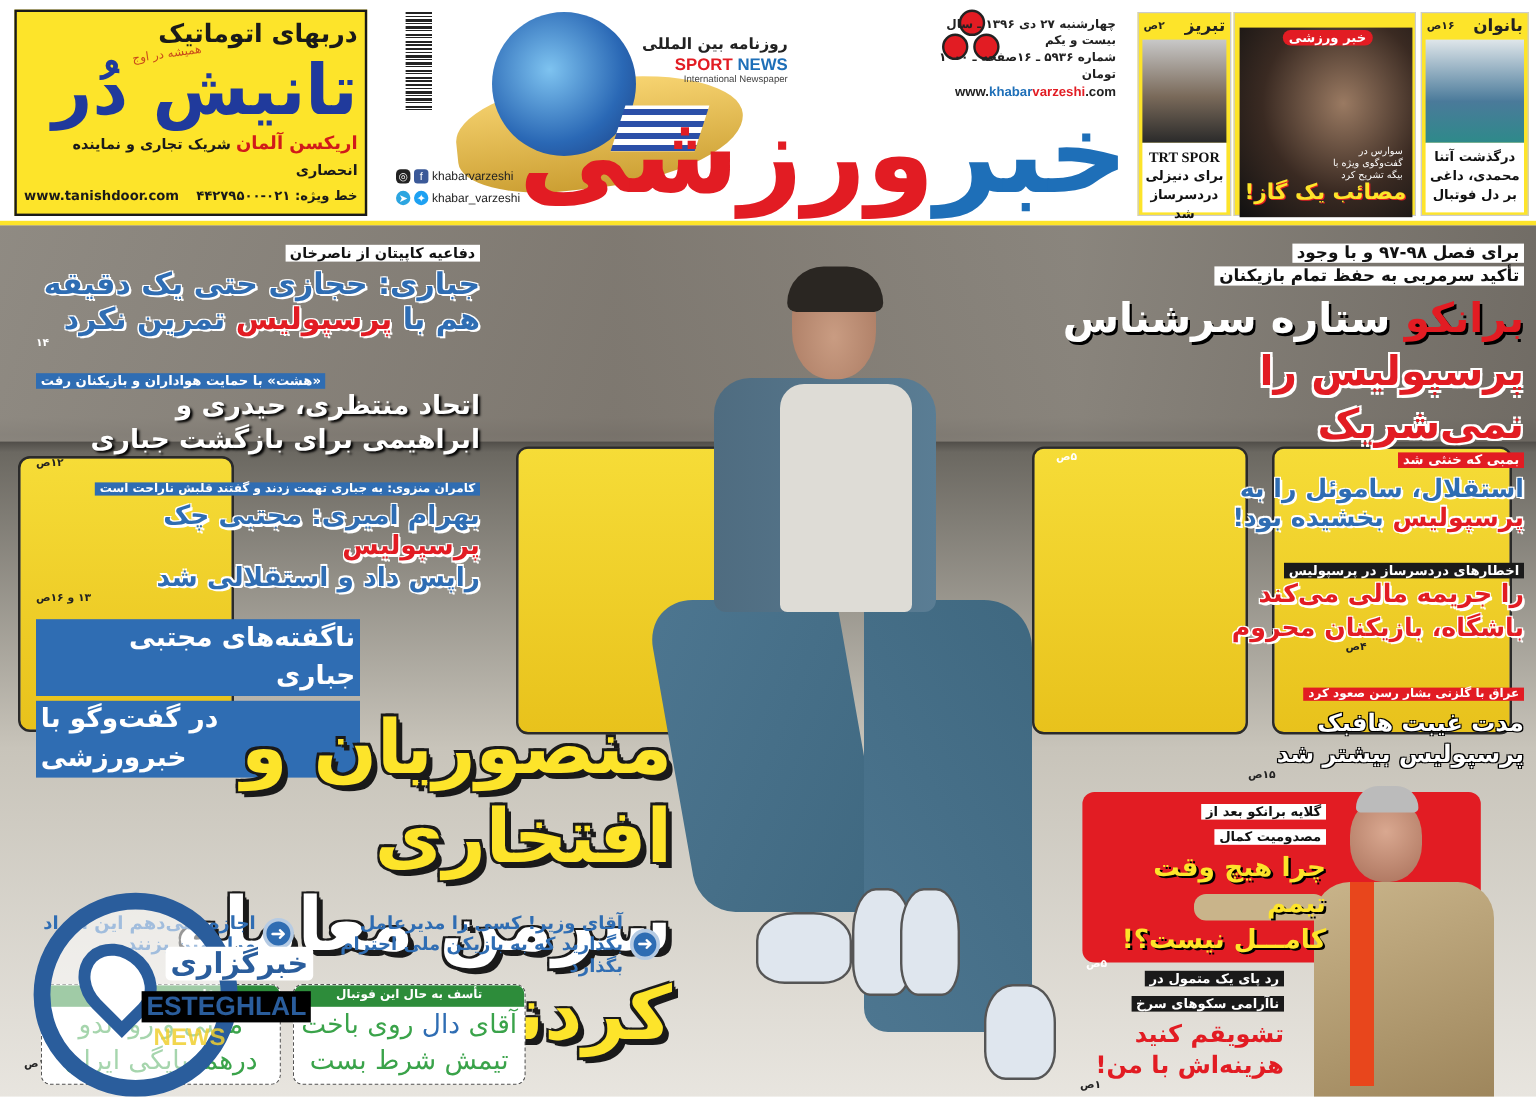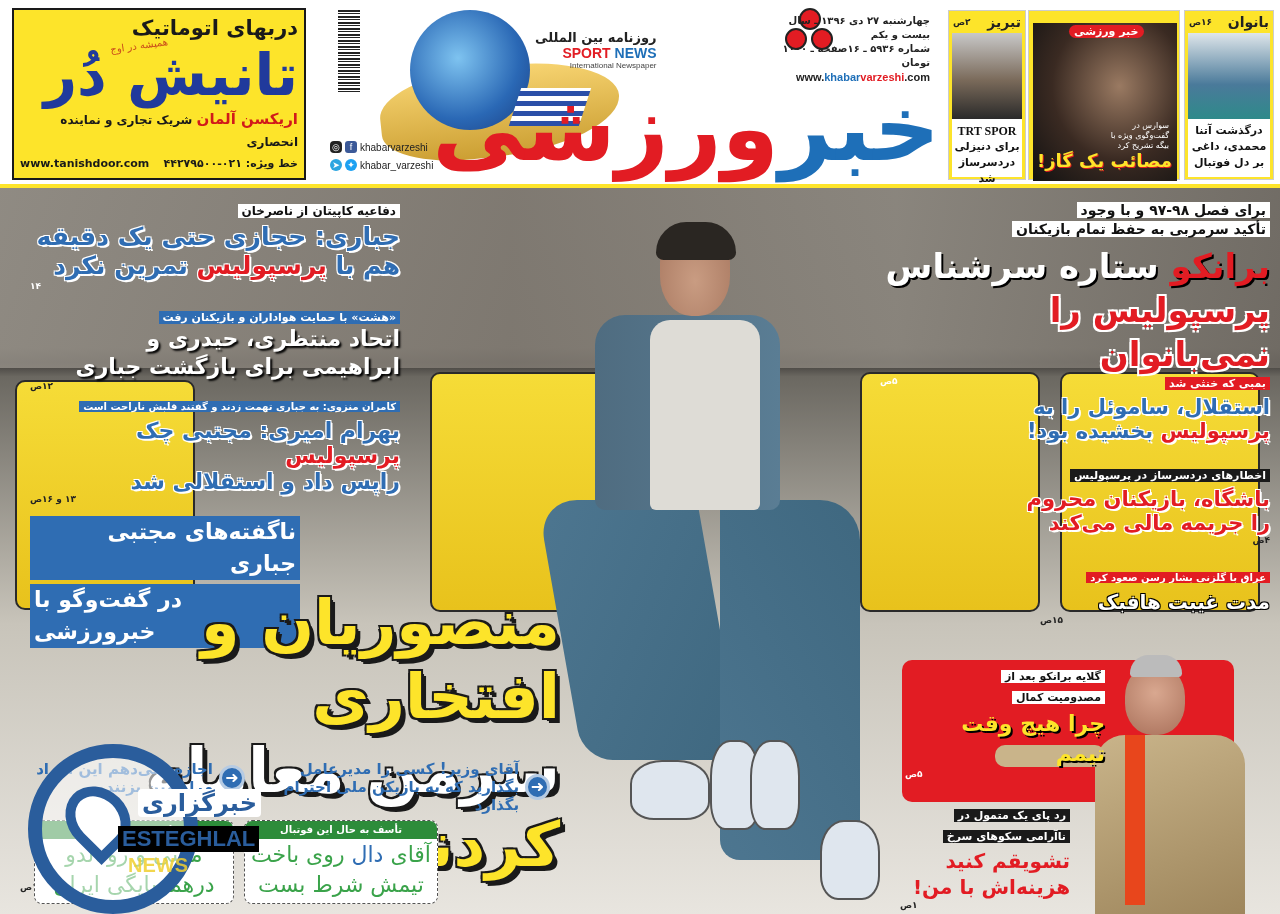--- a/index.html
+++ b/index.html
@@ -200,21 +200,21 @@
   <div class="hb blue" style="font-size:25px;margin-top:4px">جباری: حجازی حتی یک دقیقه</div>
   <div class="hb" style="font-size:25px">
     <span class="blue">هم با</span>
     <span class="red">پرسپولیس</span>
     <span class="blue">تمرین نکرد</span>
   </div>
   <div class="pg w" style="text-align:left">۱۴</div>
 </div>
 
 <div class="abs fa" style="left:30px;top:306px;width:370px">
-  <div style="text-align:right"><span class="bbox" style="font-size:11px">«هشت» با حمایت هواداران و بازیکنان رفت</span></div>
+  <div style="text-align:left"><span class="bbox" style="font-size:11px">«هشت» با حمایت هواداران و بازیکنان رفت</span></div>
   <div class="wht" style="font-size:22px;font-weight:bold;line-height:28px;text-shadow:2px 2px 2px #000">اتحاد منتظری، حیدری و</div>
   <div class="wht" style="font-size:22px;font-weight:bold;line-height:28px;text-shadow:2px 2px 2px #000">ابراهیمی برای بازگشت جباری</div>
   <div class="pg" style="text-align:left">۱۲ص</div>
 </div>
 
 <div class="abs fa" style="left:30px;top:395px;width:370px">
   <div style="text-align:right"><span class="bbox" style="font-size:10px">کامران منزوی: به جباری تهمت زدند و گفتند قلبش ناراحت است</span></div>
   <div class="hb" style="font-size:22px;margin-top:4px">
     <span class="blue">بهرام امیری: مجتبی چک</span>
     <span class="red">پرسپولیس</span>
@@ -280,59 +280,61 @@
   <div id="wm-news" class="abs">NEWS</div>
 </div>
 
 <div class="abs fa" style="left:880px;top:200px;width:390px">
   <div style="text-align:right"><span class="wbox" style="font-size:14px">برای فصل ۹۸-۹۷ و با وجود</span></div>
   <div style="text-align:right"><span class="wbox" style="font-size:14px">تأکید سرمربی به حفظ تمام بازیکنان</span></div>
   <div style="font-size:34px;font-weight:bold;line-height:44px;margin-top:6px;text-shadow:2px 2px 0 #000">
     <span class="red">برانکو</span>
     <span class="wht">ستاره سرشناس</span>
   </div>
-  <div class="red" style="font-size:34px;font-weight:bold;line-height:44px;text-shadow:-2px -2px 0 #fff,2px -2px 0 #fff,-2px 2px 0 #fff,2px 2px 0 #fff">پرسپولیس را نمی‌بانوان</div>
+  <div class="red" style="font-size:34px;font-weight:bold;line-height:44px;text-shadow:-2px -2px 0 #fff,2px -2px 0 #fff,-2px 2px 0 #fff,2px 2px 0 #fff">پرسپولیس را نمی‌شریک</div>
   <div class="pg w" style="text-align:left">۵ص</div>
 </div>
 
 <div class="abs fa" style="left:990px;top:372px;width:280px">
   <div style="text-align:right"><span class="rbox" style="font-size:11px">بمبی که خنثی شد</span></div>
   <div class="hb blue" style="font-size:21px;margin-top:4px">استقلال، ساموئل را به</div>
   <div class="hb" style="font-size:21px">
     <span class="red">پرسپولیس</span>
     <span class="blue">بخشیده بود!</span>
   </div>
 </div>
 
 <div class="abs fa" style="left:990px;top:464px;width:280px">
   <div style="text-align:right"><span class="kbox" style="font-size:11px">اخطارهای دردسرساز در پرسپولیس</span></div>
+  <div class="hb red" style="font-size:21px">را جریمه مالی می‌کند</div>
   <div class="hb red" style="font-size:21px;margin-top:4px">باشگاه، بازیکنان محروم</div>
-  <div class="hb red" style="font-size:21px">را جریمه مالی می‌کند</div>
-  <div class="pg" style="text-align:right;">۴ص</div>
+  <div class="pg" style="text-align:center;">۴ص</div>
 </div>
 
 <div class="abs fa" style="left:1040px;top:566px;width:230px">
   <div style="text-align:right"><span class="rbox" style="font-size:10px">عراق با گلزنی بشار رسن صعود کرد</span></div>
   <div class="wht" style="font-size:20px;font-weight:bold;line-height:26px;margin-top:4px;text-shadow:1px 1px 0 #000,-1px -1px 0 #000,1px -1px 0 #000,-1px 1px 0 #000">مدت غیبت هافبک</div>
+  <div class="wht" style="font-size:20px;font-weight:bold;line-height:26px;text-shadow:1px 1px 0 #000,-1px -1px 0 #000,1px -1px 0 #000,-1px 1px 0 #000">پرسپولیس بیشتر شد</div>
   <div class="pg" style="text-align:left">۱۵ص</div>
 </div>
 
 <div id="redbox" class="abs"></div>
 <div id="coach" class="abs">
   <div class="abs" style="left:50px;top:10px;width:60px;height:70px;border-radius:45%;background:radial-gradient(circle at 50% 40%,#d9a890,#a9705a)"></div>
   <div class="abs" style="left:55px;top:0;width:52px;height:22px;border-radius:30px 30px 6px 6px;background:#bbb"></div>
   <div class="abs" style="left:20px;top:80px;width:150px;height:179px;border-radius:30px 30px 0 0;background:linear-gradient(160deg,#c9b48a,#9e865c)"></div>
   <div class="abs" style="left:50px;top:80px;width:20px;height:170px;background:#e8461c"></div>
   <div class="abs" style="left:-80px;top:90px;width:110px;height:22px;border-radius:10px;background:#c9b48a"></div>
 </div>
 
 <div class="abs fa" style="left:905px;top:665px;width:200px">
   <div style="text-align:right"><span class="wbox" style="font-size:11px">گلایه برانکو بعد از</span></div>
   <div style="text-align:right;margin-top:2px"><span class="wbox" style="font-size:11px">مصدومیت کمال</span></div>
   <div class="ylw" style="font-size:22px;font-weight:bold;line-height:30px;margin-top:4px;text-shadow:2px 2px 0 #000">چرا هیچ وقت تیمم</div>
+  <div class="ylw" style="font-size:22px;font-weight:bold;line-height:30px;text-shadow:2px 2px 0 #000">کامـــل نیست؟!</div>
   <div class="pg w" style="text-align:left">۵ص</div>
 </div>
 
 <div class="abs fa" style="left:900px;top:804px;width:170px">
   <div style="text-align:right"><span class="kbox" style="font-size:11px">رد پای یک متمول در</span></div>
   <div style="text-align:right;margin-top:2px"><span class="kbox" style="font-size:11px">ناآرامی سکوهای سرخ</span></div>
   <div class="red" style="font-size:20px;font-weight:bold;line-height:26px;margin-top:4px">تشویقم کنید</div>
   <div class="red" style="font-size:20px;font-weight:bold;line-height:26px">هزینه‌اش با من!</div>
   <div class="pg" style="text-align:left">۱ص</div>
 </div>

